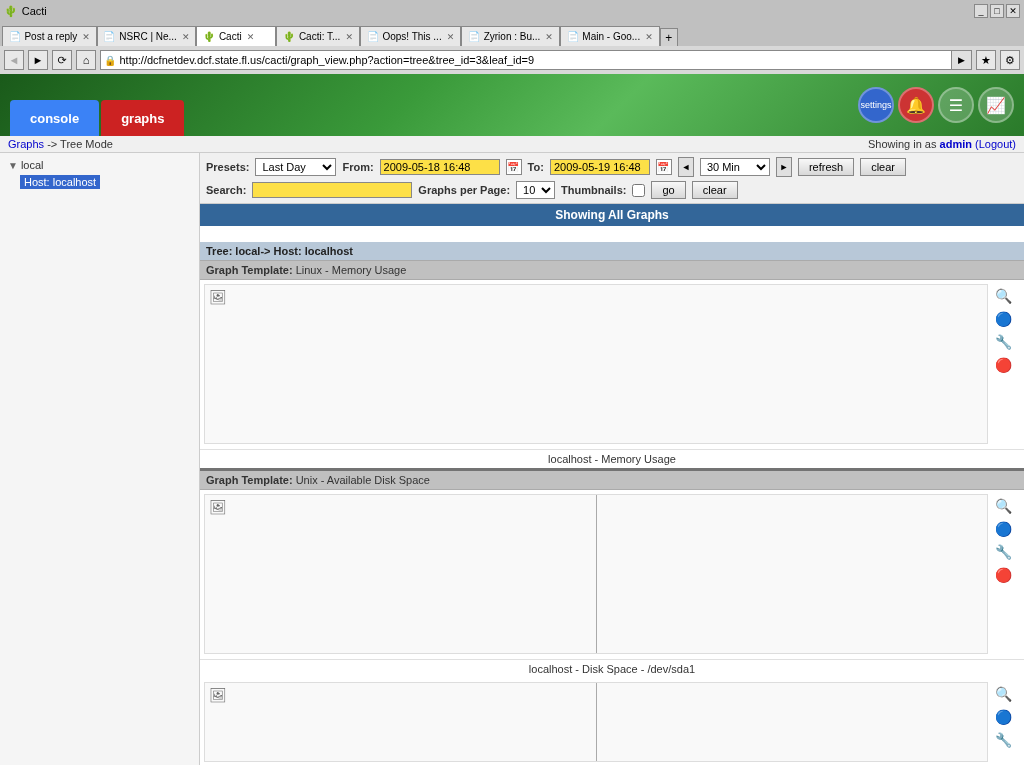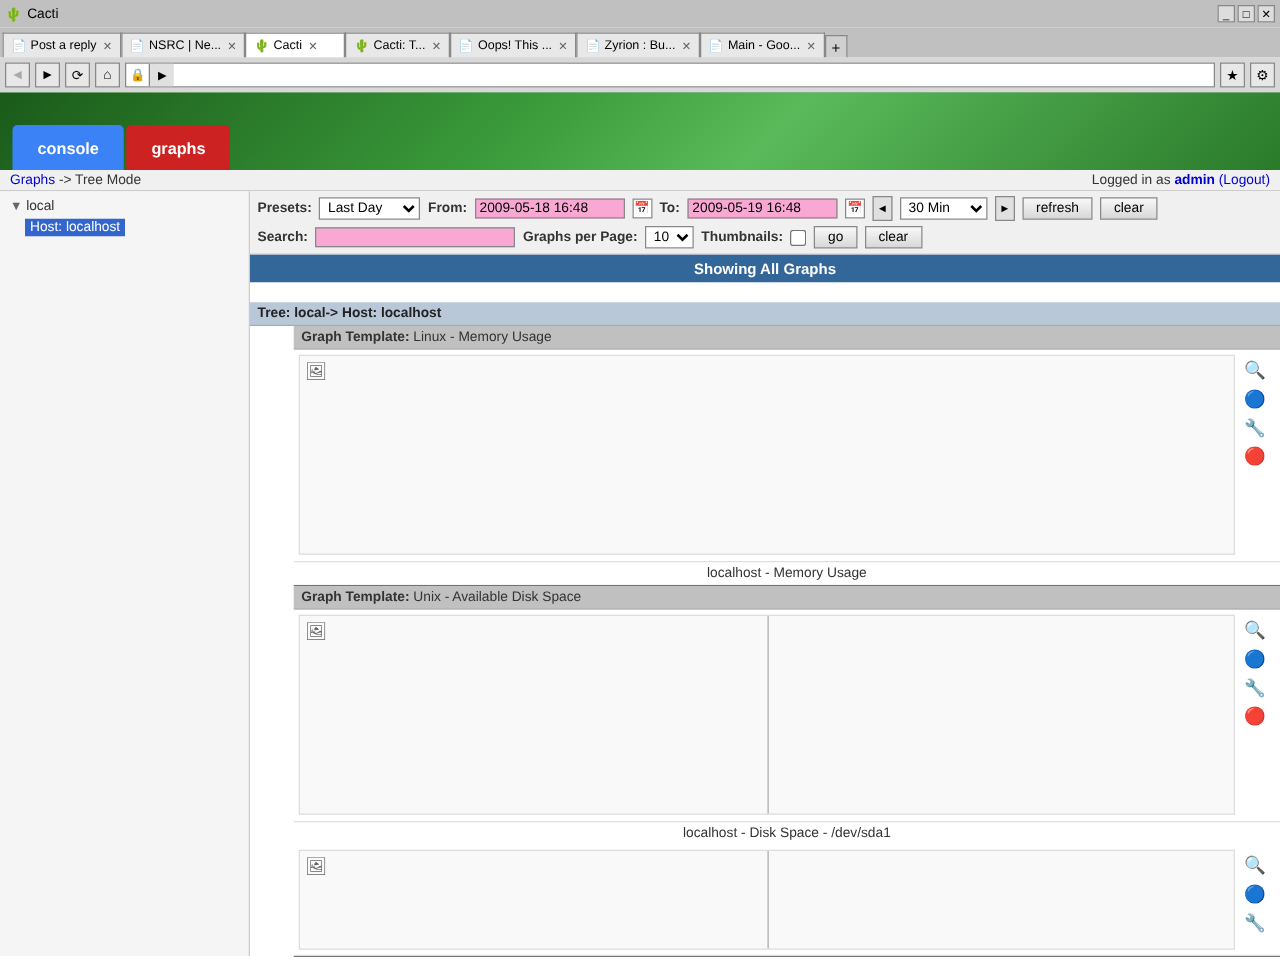--- a/index.html
+++ b/index.html
@@ -57,21 +57,21 @@
     .sidebar-host { display: inline-block; background: #3366cc; color: #fff; padding: 1px 4px; font-size: 11px; cursor: pointer; }
 
     
     .content { flex: 1; overflow-y: auto; padding: 0; }
 
     
     .controls-bar { background: #f0f0f0; border-bottom: 1px solid #ccc; padding: 4px 6px; display: flex; flex-direction: column; gap: 4px; }
     .controls-row { display: flex; align-items: center; gap: 6px; }
     .ctrl-label { font-size: 11px; font-weight: bold; color: #333; text-align: right; }
     .ctrl-select { font-size: 11px; padding: 1px 2px; border: 1px solid #888; background: #fff; }
-    .ctrl-input { font-size: 11px; padding: 1px 3px; border: 1px solid #888; background: #f9a8d4; }
+    .ctrl-input { font-size: 11px; padding: 1px 3px; border: 1px solid #888; background: #fde047; }
     .ctrl-btn { font-size: 11px; padding: 2px 10px; border: 1px solid #888; background: #e8e8e8; cursor: pointer; }
     .ctrl-btn.refresh { background: linear-gradient(to bottom, #f8f8f8, #d8d8d8); }
     .ctrl-btn.clear-btn { background: linear-gradient(to bottom, #f8f8f8, #d8d8d8); }
     .ctrl-btn.go-action { background: linear-gradient(to bottom, #f8f8f8, #d8d8d8); }
     .cal-icon { width: 16px; height: 16px; background: #fff; border: 1px solid #888; display: inline-flex; align-items: center; justify-content: center; font-size: 10px; cursor: pointer; }
     .arrow-btn { width: 16px; height: 20px; background: #e0e0e0; border: 1px solid #888; display: inline-flex; align-items: center; justify-content: center; font-size: 9px; cursor: pointer; }
 
     
     .showing-all { background: #336699; color: #fff; text-align: center; padding: 4px; font-size: 12px; font-weight: bold; }
     .tree-info { background: #b8c8d8; padding: 3px 6px; font-size: 11px; font-weight: bold; color: #222; border-bottom: 1px solid #aaa; margin-top: 16px; }
@@ -83,21 +83,21 @@
     .graph-img-icon { position: absolute; top: 4px; left: 4px; width: 16px; height: 16px; color: #666; font-size: 14px; }
     .graph-actions { display: flex; flex-direction: column; gap: 3px; padding: 2px 6px; }
     .action-icon { width: 20px; height: 20px; display: flex; align-items: center; justify-content: center; cursor: pointer; font-size: 14px; }
     .zoom-icon { color: #2266aa; }
     .zoom-out-icon { color: #2266aa; }
     .wrench-icon { color: #cc9900; }
     .delete-icon { color: #cc2222; }
 
     .graph-caption { text-align: center; font-size: 11px; color: #333; padding: 3px; background: #fff; }
 
-    .graph-section { border-bottom: 1px solid #737373; margin-left: 35px; }
+    .graph-section { border-bottom: 3px solid #737373; }
 
     
     .vert-line { position: absolute; left: 50%; top: 0; bottom: 0; width: 1px; background: #aaa; }
   </style>
 </head>
 <body>
 
 <div class="title-bar">
   <div class="title-bar-left">
     <span>🌵</span>
@@ -149,46 +149,61 @@
   <div class="new-tab-btn">+</div>
 </div>
 
 <div class="nav-bar">
   <button class="nav-btn disabled">◄</button>
   <button class="nav-btn">►</button>
   <button class="nav-btn">⟳</button>
   <button class="nav-btn">⌂</button>
   <div class="address-bar-wrap">
     <span class="address-icon">🔒</span>
+    <input class="address-bar" type="text" value="http://dcfnetdev.dcf.state.fl.us/cacti/graph_view.php?action=tree&amp;tree_id=3&amp;leaf_id=9" style="">
     <div class="go-btn">▶</div>
   </div>
   <button class="nav-btn">★</button>
   <button class="nav-btn">⚙</button>
 </div>
 
 <div class="app-header">
   <div class="app-header-bg"></div>
   <div class="nav-tabs">
     <div class="nav-tab console">
       <span>console</span>
     </div>
     <div class="nav-tab graphs">
       <span>graphs</span>
     </div>
   </div>
+  <div class="header-right">
+    <div class="header-btn settings">
+      <span style="font-size:9px;">settings</span>
+    </div>
+    <div class="header-btn bell">
+      <span>🔔</span>
+    </div>
+    <div class="header-btn menu">
+      <span>☰</span>
+    </div>
+    <div class="header-btn chart">
+      <span>📈</span>
+    </div>
+  </div>
 </div>
 
 <div class="breadcrumb-bar">
   <div class="breadcrumb">
     <a>Graphs</a>
     <span>-&gt;</span>
     <span>Tree Mode</span>
   </div>
   <div class="logged-in">
-    <span>Logged in as</span>
+    <span>Showing in as</span>
     <strong><a>admin</a></strong>
     <a>(Logout)</a>
   </div>
 </div>
 
 <div class="main-layout">
 
   <div class="sidebar">
     <div class="sidebar-item">
       <span class="tree-icon">▼</span>
@@ -208,21 +223,21 @@
         <select class="ctrl-select">
           <option>Last Day</option>
           <option>Last Week</option>
           <option>Last Month</option>
           <option>Last Year</option>
         </select>
         <span class="ctrl-label">From:</span>
         <input type="text" class="ctrl-input" style="width: 120px;" value="2009-05-18 16:48">
         <div class="cal-icon">📅</div>
         <span class="ctrl-label">To:</span>
-        <input type="text" class="ctrl-input" style="width: 120px;" value="2009-05-19 16:48">
+        <input type="text" class="ctrl-input" style="width: 100px;" value="2009-05-19 16:48">
         <div class="cal-icon">📅</div>
         <div class="arrow-btn">◄</div>
         <select class="ctrl-select" style="width:70px;">
           <option>30 Min</option>
           <option>1 Hour</option>
           <option>2 Hours</option>
           <option>4 Hours</option>
           <option>6 Hours</option>
           <option>12 Hours</option>
           <option>1 Day</option>

